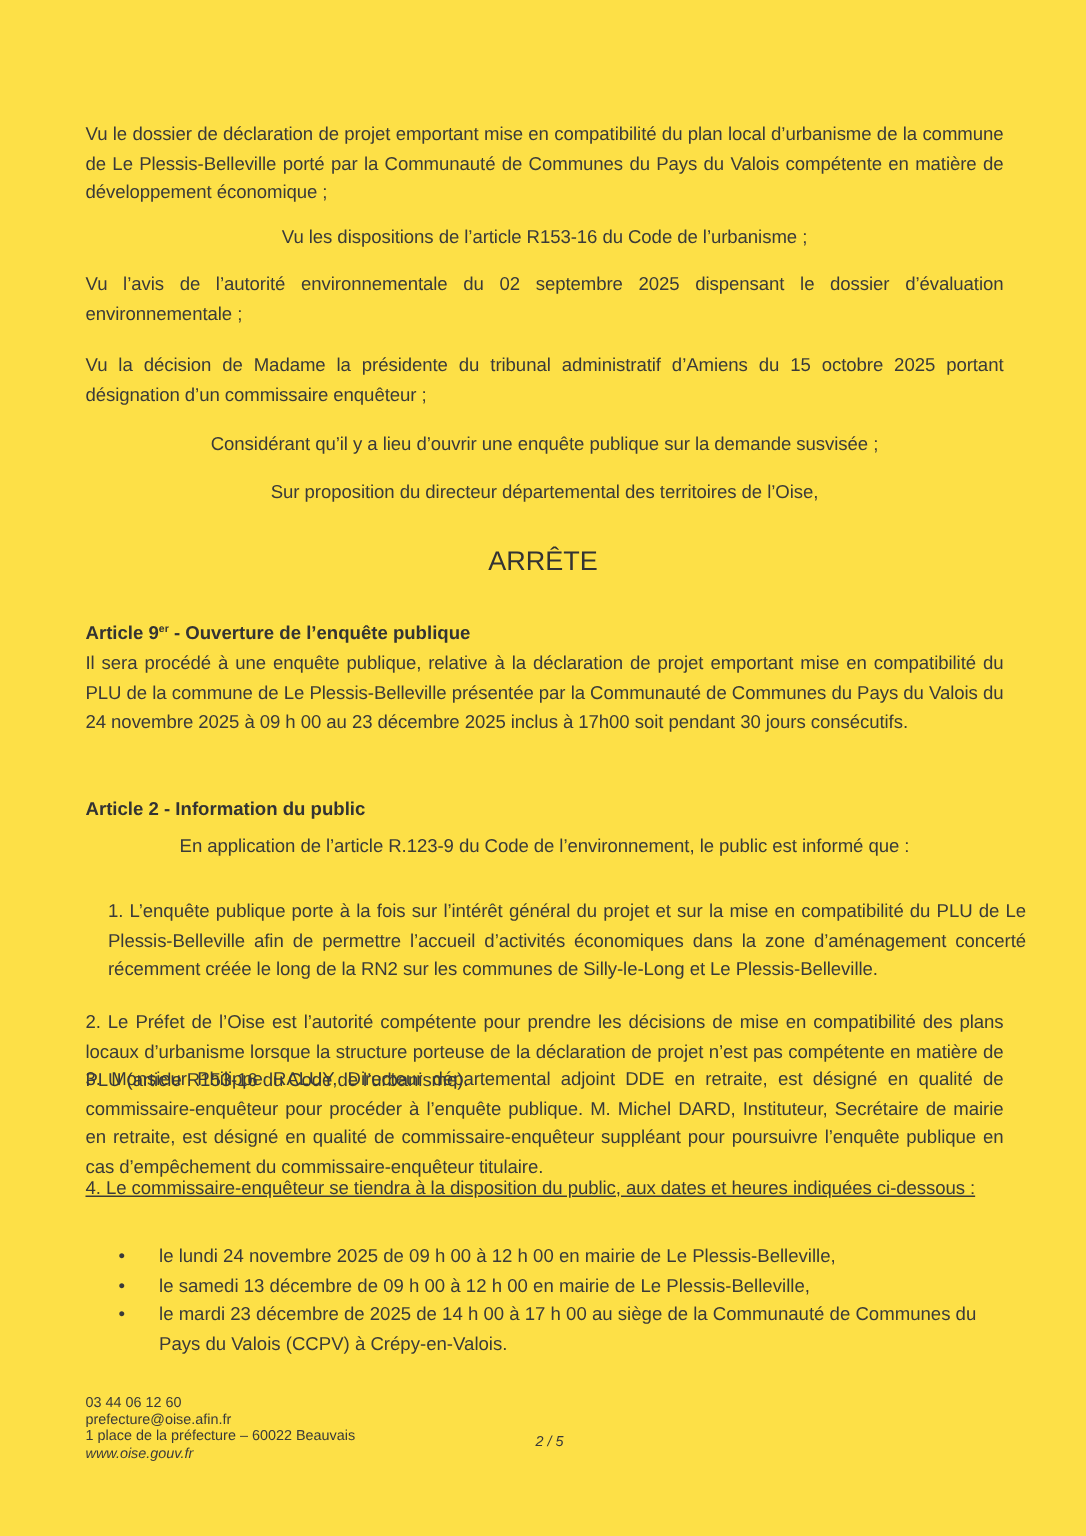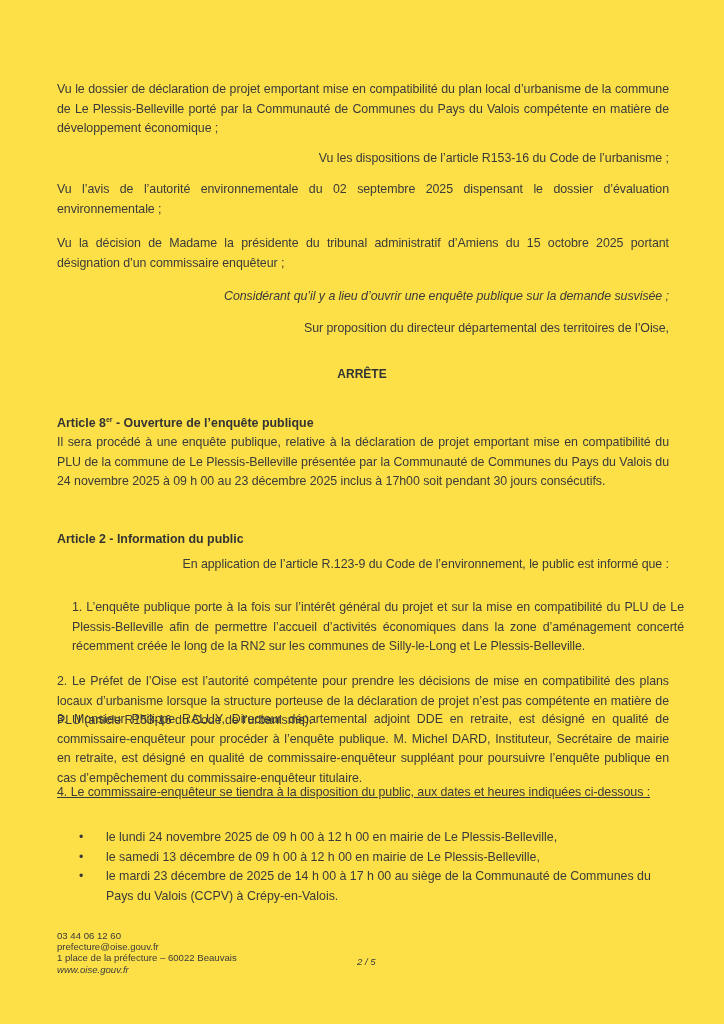--- a/index.html
+++ b/index.html
@@ -24,40 +24,40 @@
   }
   .p {
     position: absolute;
     left: 57px;
     width: 612px;
     font-size: 12.4px;
     line-height: 19.6px;
     text-align: justify;
     letter-spacing: -0.05px;
   }
-  .p.left { text-align: right; }
+  .p.left { text-align: center; }
   .heading {
     position: absolute;
     left: 57px;
     font-size: 12.4px;
     line-height: 19.6px;
     font-weight: bold;
     color: #333333;
   }
   .heading sup {
     font-size: 7px;
     vertical-align: 5px;
   }
   .center-title {
     position: absolute;
     left: 0;
     width: 724px;
     text-align: center;
-    font-size: 12px;
-    font-weight: bold;
+    font-size: 18px;
+    font-weight: normal;
     line-height: 19px;
     color: #333333;
   }
   ul.bullets {
     position: absolute;
     left: 57px;
     width: 612px;
     margin: 0;
     padding: 0;
     list-style: none;
@@ -93,26 +93,26 @@
 </style>
 </head>
 <body>
 
 <div class="page">
 
   <p class="p" style="top:80px; margin:0;">Vu le dossier de déclaration de projet emportant mise en compatibilité du plan local d’urbanisme de la commune de Le Plessis-Belleville porté par la Communauté de Communes du Pays du Valois compétente en matière de développement économique ;</p>
   <p class="p left" style="top:149px; margin:0;">Vu les dispositions de l’article R153-16 du Code de l’urbanisme ;</p>
   <p class="p" style="top:180px; margin:0;">Vu l’avis de l’autorité environnementale du 02 septembre 2025 dispensant le dossier d’évaluation environnementale ;</p>
   <p class="p" style="top:234px; margin:0;">Vu la décision de Madame la présidente du tribunal administratif d’Amiens du 15 octobre 2025 portant désignation d’un commissaire enquêteur ;</p>
-  <p class="p left" style="top:287px; margin:0;font-style:italic;">Considérant  qu’il y a lieu d’ouvrir une enquête publique sur la demande susvisée ;</p>
+  <p class="p left" style="top:287px; margin:0;">Considérant  qu’il y a lieu d’ouvrir une enquête publique sur la demande susvisée ;</p>
   <p class="p left" style="top:319px; margin:0;">Sur proposition du directeur départemental des territoires de l’Oise,</p>
 
   <div class="center-title" style="top:365px;">ARRÊTE</div>
 
-  <div class="heading" style="top:410px;"><span>Article 8</span><sup>er</sup><span> - Ouverture  de l’enquête publique</span></div>
+  <div class="heading" style="top:410px;"><span>Article 9</span><sup>er</sup><span> - Ouverture  de l’enquête publique</span></div>
   <p class="p" style="top:433px; margin:0;">Il sera procédé à une enquête publique, relative à la déclaration de projet emportant mise en compatibilité du PLU de la commune de Le Plessis-Belleville présentée par la Communauté de Communes du Pays du Valois du 24 novembre 2025 à 09 h 00 au 23 décembre 2025 inclus à 17h00 soit pendant 30 jours consécutifs.</p>
 
   <div class="heading" style="top:530px;">Article 2  - Information du public</div>
   <p class="p left" style="top:555px; margin:0;">En application de l’article R.123-9 du Code de l’environnement, le public est informé que :</p>
   <p class="p" style="top:583px; margin:15px;">1. L’enquête publique porte à la fois sur l’intérêt général du projet et sur la mise en compatibilité du PLU de Le Plessis-Belleville afin de permettre l’accueil d’activités économiques dans la zone d’aménagement concerté récemment créée le long de la RN2 sur les communes de Silly-le-Long et Le Plessis-Belleville.</p>
   <p class="p" style="top:672px; margin:0;">2. Le Préfet de l’Oise est l’autorité compétente pour prendre les décisions de mise en compatibilité des plans locaux d’urbanisme lorsque la structure porteuse de la déclaration de projet n’est pas compétente en matière de PLU (article R153-16 du Code de l’urbanisme).</p>
   <p class="p" style="top:710px; margin:0;">3. Monsieur Philippe RALUY, Directeur départemental adjoint DDE en retraite, est désigné en qualité de commissaire-enquêteur pour procéder à l’enquête publique. M. Michel DARD, Instituteur, Secrétaire de mairie en retraite, est désigné en qualité de commissaire-enquêteur suppléant pour poursuivre l’enquête publique en cas d’empêchement du commissaire-enquêteur titulaire.</p>
   <p class="p" style="top:783px; margin:0;text-decoration:underline;">4. Le commissaire-enquêteur se tiendra à la disposition du public, aux dates et heures indiquées ci-dessous :</p>
 
   <ul class="bullets" style="top:828px;">
@@ -125,19 +125,19 @@
       <span>le samedi 13 décembre de 09 h 00 à 12 h 00 en mairie de Le Plessis-Belleville,</span>
     </li>
     <li>
       <span class="dot">•</span>
       <span>le mardi 23 décembre de 2025 de 14 h 00 à 17 h 00 au siège de la Communauté de Communes du Pays du Valois (CCPV) à Crépy-en-Valois.</span>
     </li>
   </ul>
 
   <div class="footer">
     <div>03 44 06 12 60</div>
-    <div>prefecture@oise.gouv.fr</div>
+    <div>prefecture@oise.afin.fr</div>
     <div>1 place de la préfecture – 60022 Beauvais</div>
     <div class="web">www.oise.gouv.fr</div>
   </div>
   <div class="pagenum">2 / 5</div>
 
 </div>
 
 </body></html>

